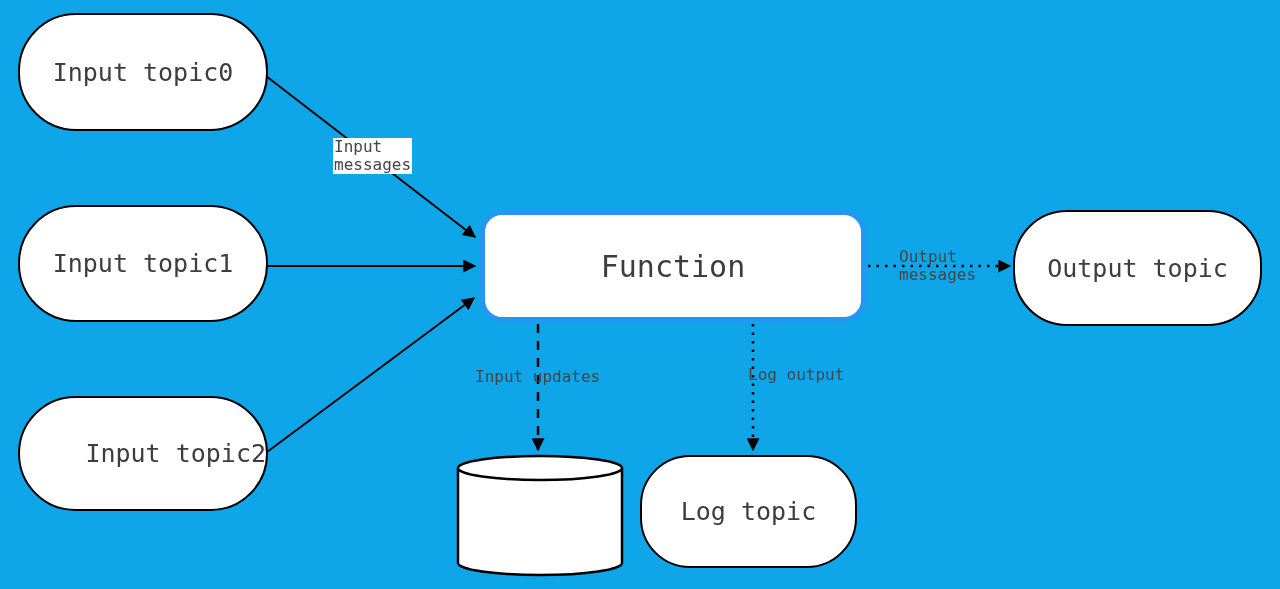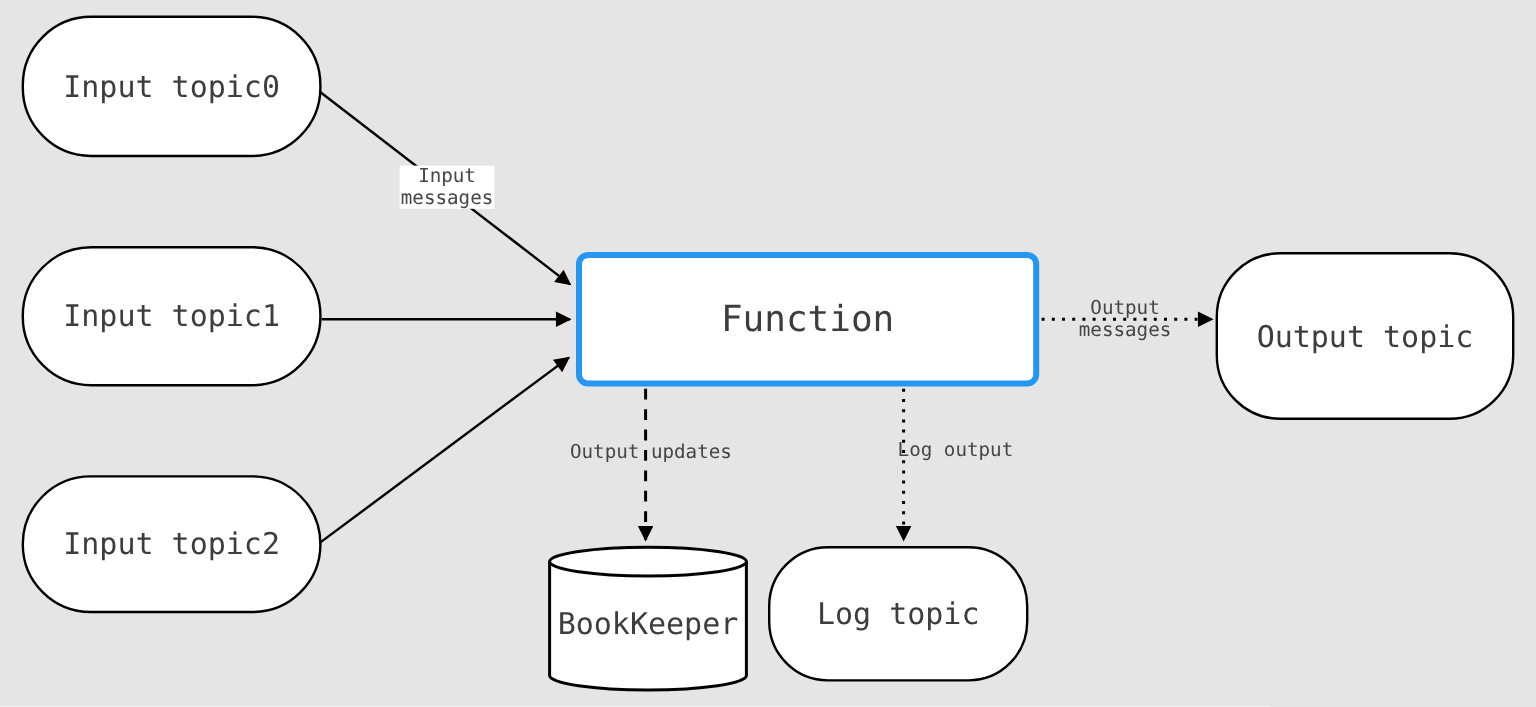--- a/index.html
+++ b/index.html
@@ -5,21 +5,21 @@
   html, body {
     margin: 0;
     padding: 0;
     background: #ffffff;
     font-family: "DejaVu Sans Mono", "Liberation Mono", monospace;
   }
   .stage {
     position: relative;
     width: 1280px;
     height: 589px;
-    background: #e5e5e5;
+    background: #0ea5e9;
     overflow: hidden;
   }
   .edges-layer {
     position: absolute;
     left: 0; top: 0;
     width: 1280px; height: 589px;
   }
   
   .node {
     position: absolute;
@@ -30,49 +30,48 @@
     align-items: center;
     justify-content: center;
     color: #3d3d3d;
     font-size: 25px;
     white-space: nowrap;
   }
   .stadium { border-radius: 58px; }
 
   .n-input0 { left: 18px;  top: 13px;  width: 250px; height: 118px; }
   .n-input1 { left: 18px;  top: 205px; width: 250px; height: 117px; }
-  .n-input2 { left: 18px;  top: 396px; width: 250px; height: 115px; }
-  .n-output { left: 1013px; top: 210px; width: 249px; height: 140px; border-radius: 54px; }
+  .n-input2 { left: 18px;  top: 396px; width: 250px; height: 115px; justify-content: flex-end; }
+  .n-output { left: 1013px; top: 210px; width: 249px; height: 116px; border-radius: 54px; }
   .n-log    { left: 640px; top: 455px; width: 217px; height: 113px; border-radius: 50px; }
 
   .n-function {
     left: 480px; top: 210px; width: 386px; height: 112px;
     border: 5px solid #2696f3;
-    border-radius: 10px;
+    border-radius: 22px;
     font-size: 30px;
   }
 
   
   .n-bookkeeper-label {
     position: absolute;
     left: 458px; top: 505px; width: 164px;
     text-align: center;
     color: #3d3d3d;
     font-size: 25px;
     white-space: nowrap;
   }
 
   
   .edge-label {
     position: absolute;
     color: #454545;
     font-size: 16px;
     line-height: 18px;
     white-space: nowrap;
-    text-align: center;
   }
   .lbl-input-messages  { left: 333px; top: 138px; background: #ffffff; padding: 0 1px; }
   .lbl-output-messages { left: 899px; top: 220px; margin-top: 28px; }
   .lbl-state-updates   { left: 475px; top: 368px; }
   .lbl-log-output      { left: 704px; top: 366px; margin-left: 44px; }
 </style>
 </head>
 <body>
 
 <div class="stage">
@@ -119,29 +118,28 @@
   </div>
 
   <div class="node n-output stadium">
     <span>Output topic</span>
   </div>
 
   <div class="node n-log stadium">
     <span>Log topic</span>
   </div>
 
-  <div class="n-bookkeeper-label">BookKeeper</div>
 
   <div class="edge-label lbl-input-messages">
     <div>Input</div>
     <div>messages</div>
   </div>
 
   <div class="edge-label lbl-output-messages">
     <div>Output</div>
     <div>messages</div>
   </div>
 
-  <div class="edge-label lbl-state-updates">Output updates</div>
+  <div class="edge-label lbl-state-updates">Input updates</div>
 
   <div class="edge-label lbl-log-output">Log output</div>
 
 </div>
 
 </body></html>

